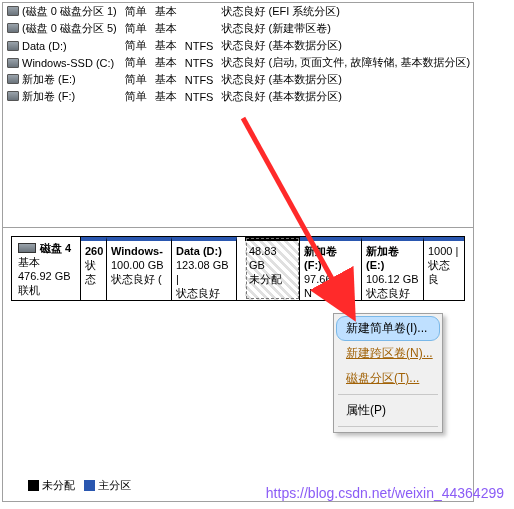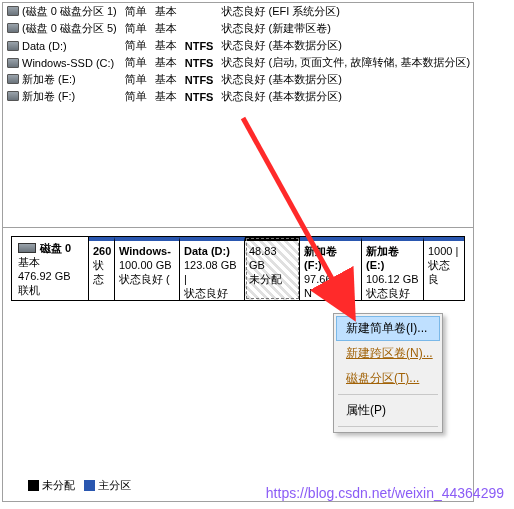--- a/index.html
+++ b/index.html
@@ -33,21 +33,21 @@
 .vol-table td {
   padding: 1px 4px;
   font-size: 11px;
   white-space: nowrap;
   height: 17px;
   vertical-align: middle;
 }
 .vol-table tr td:first-child { width: 170px; }
 .vol-table tr td:nth-child(2) { width: 35px; }
 .vol-table tr td:nth-child(3) { width: 35px; }
-.vol-table tr td:nth-child(4) { width: 45px; font-weight: bold; }
+.vol-table tr td:nth-child(4) { width: 45px; }
 .vol-table tr td:nth-child(5) { width: auto; }
 .vol-table tr td:last-child { text-align: right; padding-right: 6px; width: 60px;}
 .drive-ico {
   display: inline-block;
   width: 12px; height: 10px;
   background: linear-gradient(#9aa3ab,#6a737b);
   border: 1px solid #555;
   border-radius: 1px;
   margin-right: 3px;
   vertical-align: -1px;
@@ -90,21 +90,21 @@
 .part {
   border-right: 1px solid #000;
   padding: 3px 4px;
   font-size: 11px;
   line-height: 14px;
   overflow: hidden;
   position: relative;
   border-top: 4px solid #2a57b0;
 }
 .part:last-child { border-right: none; }
-.part.unalloc { border-top: 4px solid #000; background: repeating-linear-gradient(45deg,#fff,#fff 3px,#eee 3px,#eee 6px);}
+.part.unalloc { border-top: 4px solid #000; background: repeating-linear-gradient(45deg,#fff,#fff 3px,#eee 3px,#eee 6px); margin-left: 8px;}
 .part.selected { background: repeating-linear-gradient(45deg,#fff,#fff 3px,#e0e0e0 3px,#e0e0e0 6px); outline: 1px dashed #777; outline-offset: -2px;}
 
 .legend {
   position: absolute;
   left: 8px; bottom: 8px;
   font-size: 11px;
   padding-left: 17px;
 }
 .legend .sw {
   display: inline-block;
@@ -121,20 +121,21 @@
   background: #f0f0f0;
   border: 1px solid #a0a0a0;
   box-shadow: 3px 3px 4px rgba(0,0,0,0.25);
   padding: 2px;
   font-size: 12px;
 }
 .context-menu .mi {
   padding: 4px 10px;
   white-space: nowrap;
   cursor: default;
+  border-radius: 9px;
 }
 .context-menu .mi.highlight { background: #bfe0ff; border: 1px solid #7ab8e8; padding: 3px 9px;}
 .context-menu .mi.disabled { color: #a16207; text-decoration: underline; }
 .context-menu .sep { height: 1px; background: #c8c8c8; margin: 3px 2px; }
 
 .arrow-svg { position: absolute; top: 0; left: 0; pointer-events: none; }
 
 .watermark {
   position: absolute;
   right: 10px; bottom: 8px;
@@ -198,21 +199,21 @@
             <td>状态良好 (基本数据分区)</td>
             <td>97.66 G</td>
           </tr>
         </tbody>
     </table>
   </div>
 
   <div class="disk-area">
     <div class="disk-row">
       <div class="disk-label">
-        <span class="dico"></span><b>磁盘 0</b><br>
+        <span class="dico"></span><b>磁盘 4</b><br>
         <span>基本</span><br>
         <span>476.92 GB</span><br>
         <span>联机</span>
       </div>
       <div class="parts" id="parts">
           <div class="part" style="width: 26px;"><b>260</b><br>状态<br></div>
           <div class="part" style="width: 65px;"><b>Windows-</b><br>100.00 GB<br>状态良好 (</div>
           <div class="part" style="width: 65px;"><b>Data  (D:)</b><br>123.08 GB |<br>状态良好 (基</div>
           <div class="part unalloc selected" style="width: 55px;">48.83 GB<br>未分配</div>
           <div class="part" style="width: 62px;"><b>新加卷  (F:)</b><br>97.66 GB N<br>状态良好 (基</div>

